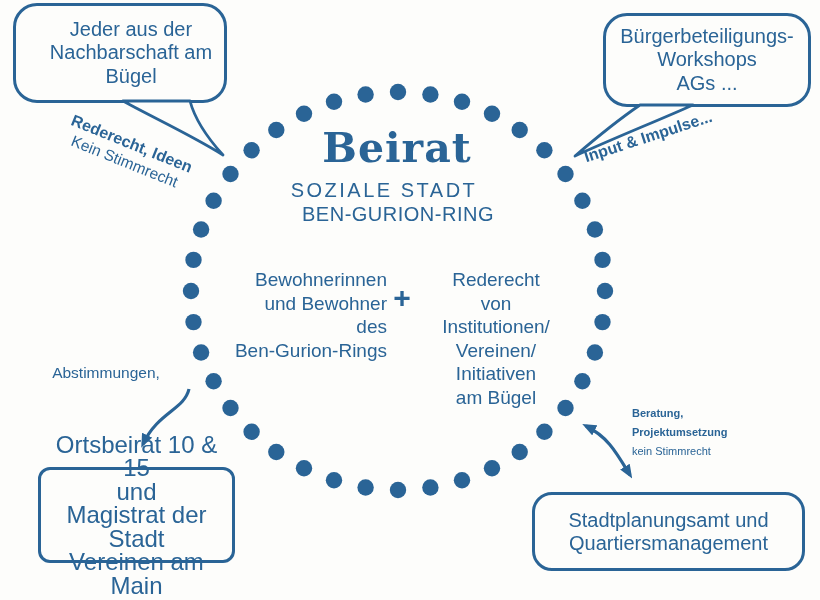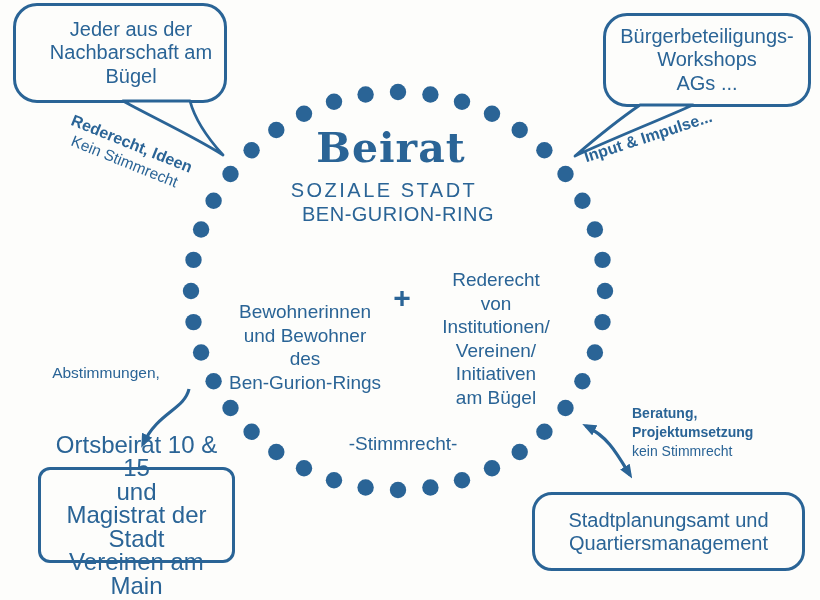--- a/index.html
+++ b/index.html
@@ -23,46 +23,46 @@
   .bubble-tl { left:13px; top:3px; width:214px; height:100px; border-radius:24px;
                font-size:20px; line-height:23.5px;padding-left:22px; }
   .bubble-tr { left:603px; top:13px; width:208px; height:94px; border-radius:24px;
                font-size:20px; line-height:23.5px; }
   .box-bl { left:38px; top:467px; width:197px; height:96px; border-radius:12px;
             font-size:24px; line-height:23.5px; }
   .box-br { left:532px; top:492px; width:273px; height:79px; border-radius:20px;
             font-size:20px; line-height:23px; }
 
   
-  .title { left:280px; top:128px; width:222px; text-align:center;
+  .title { left:286px; top:128px; width:222px; text-align:center;
            font-family:"DejaVu Serif", serif; font-weight:bold; font-size:41px; line-height:1;
            letter-spacing:1px; }
   .sub1 { left:232px; top:179px; width:304px; text-align:center;
           font-size:20px; line-height:1.1; letter-spacing:2.5px; }
   .sub2 { left:246px; top:203px; width:304px; text-align:center;
           font-size:20px; line-height:1.1; letter-spacing:0.5px; }
-  .col-left  { left:223px; top:268px; width:164px; text-align:center;
-               font-size:19px; line-height:23.5px;margin-top:32px; }
+  .col-left  { left:223px; top:268px; width:164px; text-align:right;
+               font-size:19px; line-height:23.5px; }
   .col-right { left:415px; top:268px; width:162px; text-align:center;
                font-size:19px; line-height:23.5px; }
   .plus { left:389px; top:283px; width:26px; text-align:center;
           font-size:30px; font-weight:bold; line-height:1; }
   .voting { left:330px; top:433px; width:146px; text-align:center; font-size:19px; }
 
   
   .ann { font-size:16px; }
   .ann .b { font-weight:bold; }
   .ann-tl { left:64px; top:106px; width:154px; text-align:center; line-height:19px;
             transform:rotate(22deg); transform-origin:0 0; }
   .ann-tl .n { font-size:15.5px; }
   .ann-tr { left:582px; top:149px; white-space:nowrap; font-weight:bold;
             transform:rotate(-18deg); transform-origin:0 0; }
   .ann-left { left:38px; top:363px; width:136px; text-align:center;
               font-weight:normal; font-size:15.5px; line-height:19.5px; }
-  .ann-right { left:632px; top:404px; font-size:14px; line-height:19px; text-align:left; }
+  .ann-right { left:632px; top:404px; font-size:11px; line-height:19px; text-align:left; }
 
   .stroke-ink { stroke:var(--ink); fill:none; }
   .tail { fill:var(--bg); stroke:var(--ink); stroke-width:2.8; stroke-linejoin:round; }
   .dotfill { fill:var(--ink); }
   marker path { fill:var(--ink); }
 </style>
 </head>
 <body>
 
 <div class="canvas">
@@ -163,21 +163,20 @@
 
   <div class="txt col-right">
     <div>Rederecht</div>
     <div>von</div>
     <div>Institutionen/</div>
     <div>Vereinen/</div>
     <div>Initiativen</div>
     <div>am Bügel</div>
   </div>
 
-  <div class="txt voting">-Stimmrecht-</div>
 
   <div class="txt ann ann-tl">
     <div class="b">Rederecht, Ideen</div>
     <div class="n">Kein Stimmrecht</div>
   </div>
 
   <div class="txt ann ann-tr">Input &amp; Impulse...</div>
 
   <div class="txt ann ann-left">
     <div>Abstimmungen,</div>

